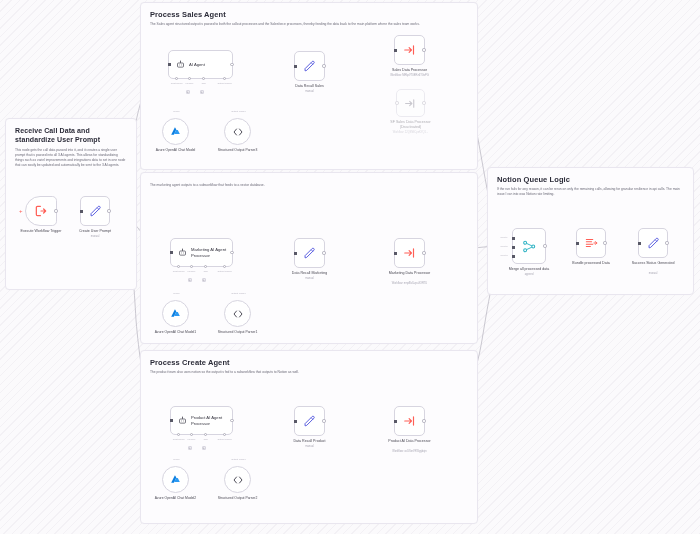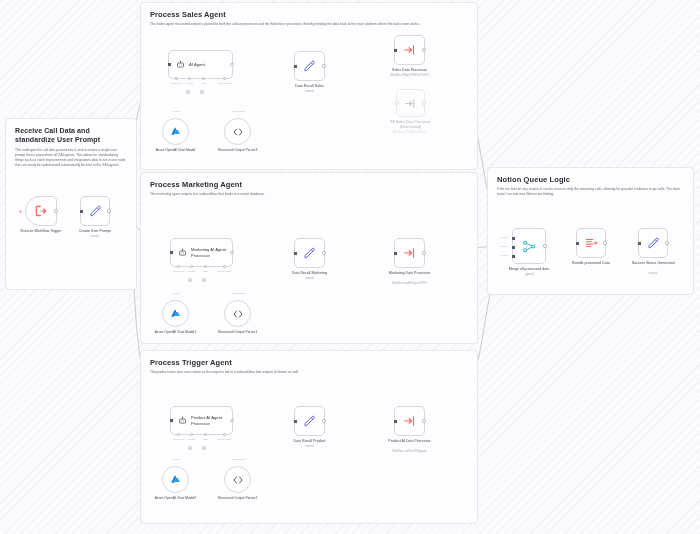--- a/index.html
+++ b/index.html
@@ -201,26 +201,25 @@
     <div class="panel-title">Receive Call Data and standardize User Prompt</div>
     <div class="panel-desc">This node gets the call data passed into it, and it creates a single user prompt that is passed into all 3 AI agents. This allows for standardizing things such as variel improvements and integrations data to set in one node that can easily be updated and automatically be sent to the 3 AI agents.</div>
   </div>
 
   <div class="panel panel-pad" id="panel-sales">
     <div class="panel-title">Process Sales Agent</div>
     <div class="panel-desc">The Sales agent structured output is passed to both the callout processes and the Salesforce processes, thereby feeding the data back to the main platform where the sales team works.</div>
   </div>
 
   <div class="panel panel-pad" id="panel-mkt">
-    <div class="panel-title">Process Marketing Agent</div>
     <div class="panel-desc">The marketing agent outputs to a subworkflow that feeds to a vector database.</div>
   </div>
 
   <div class="panel panel-pad" id="panel-product">
-    <div class="panel-title">Process Trigger Agent</div>
+    <div class="panel-title">Process Create Agent</div>
     <div class="panel-desc">The product team also uses notion so the output is fed to a subworkflow that outputs to Notion as well.</div>
   </div>
 
   <div class="panel panel-pad" id="panel-queue">
     <div class="panel-title">Notion Queue Logic</div>
     <div class="panel-desc">If the run fails for any reason, it can be rerun on only the remaining calls, allowing for granular resilience in api calls. The main issue I ran into was Notion rate limiting.</div>
   </div>
 
   <div class="node" style="left:25px; top:196px;">
     <div class="nbox trigger" style="width:32px;height:30px;">

